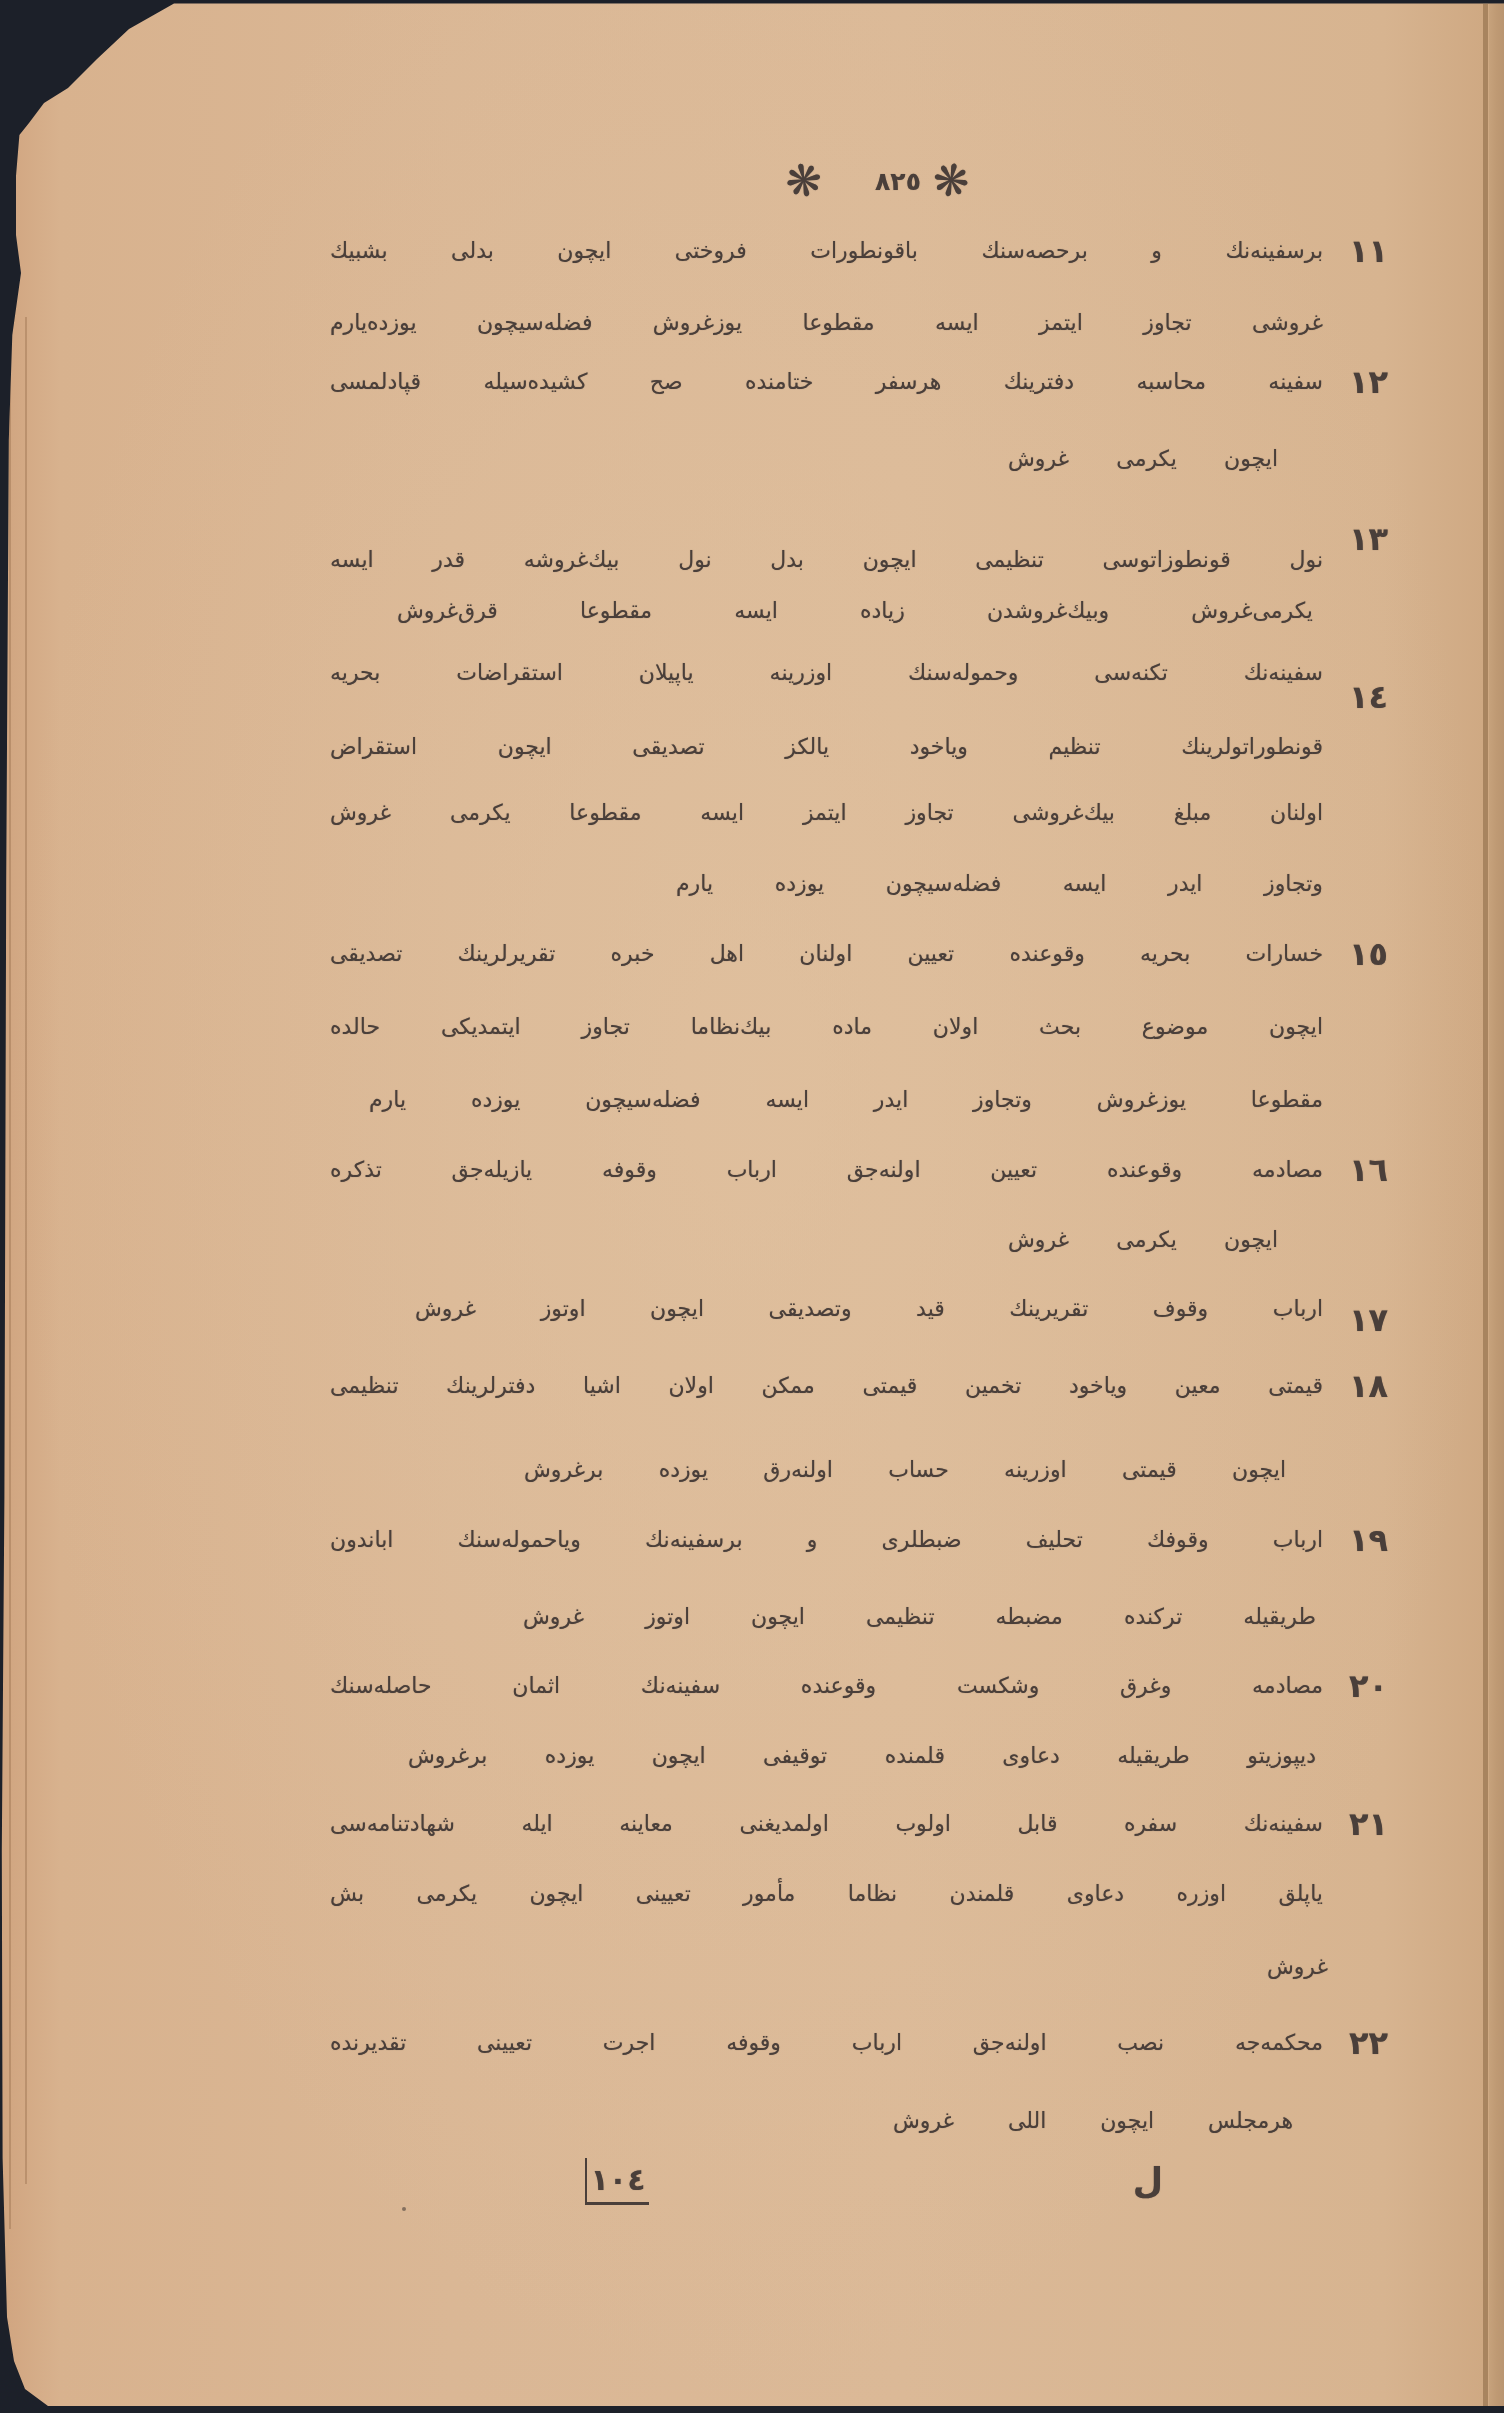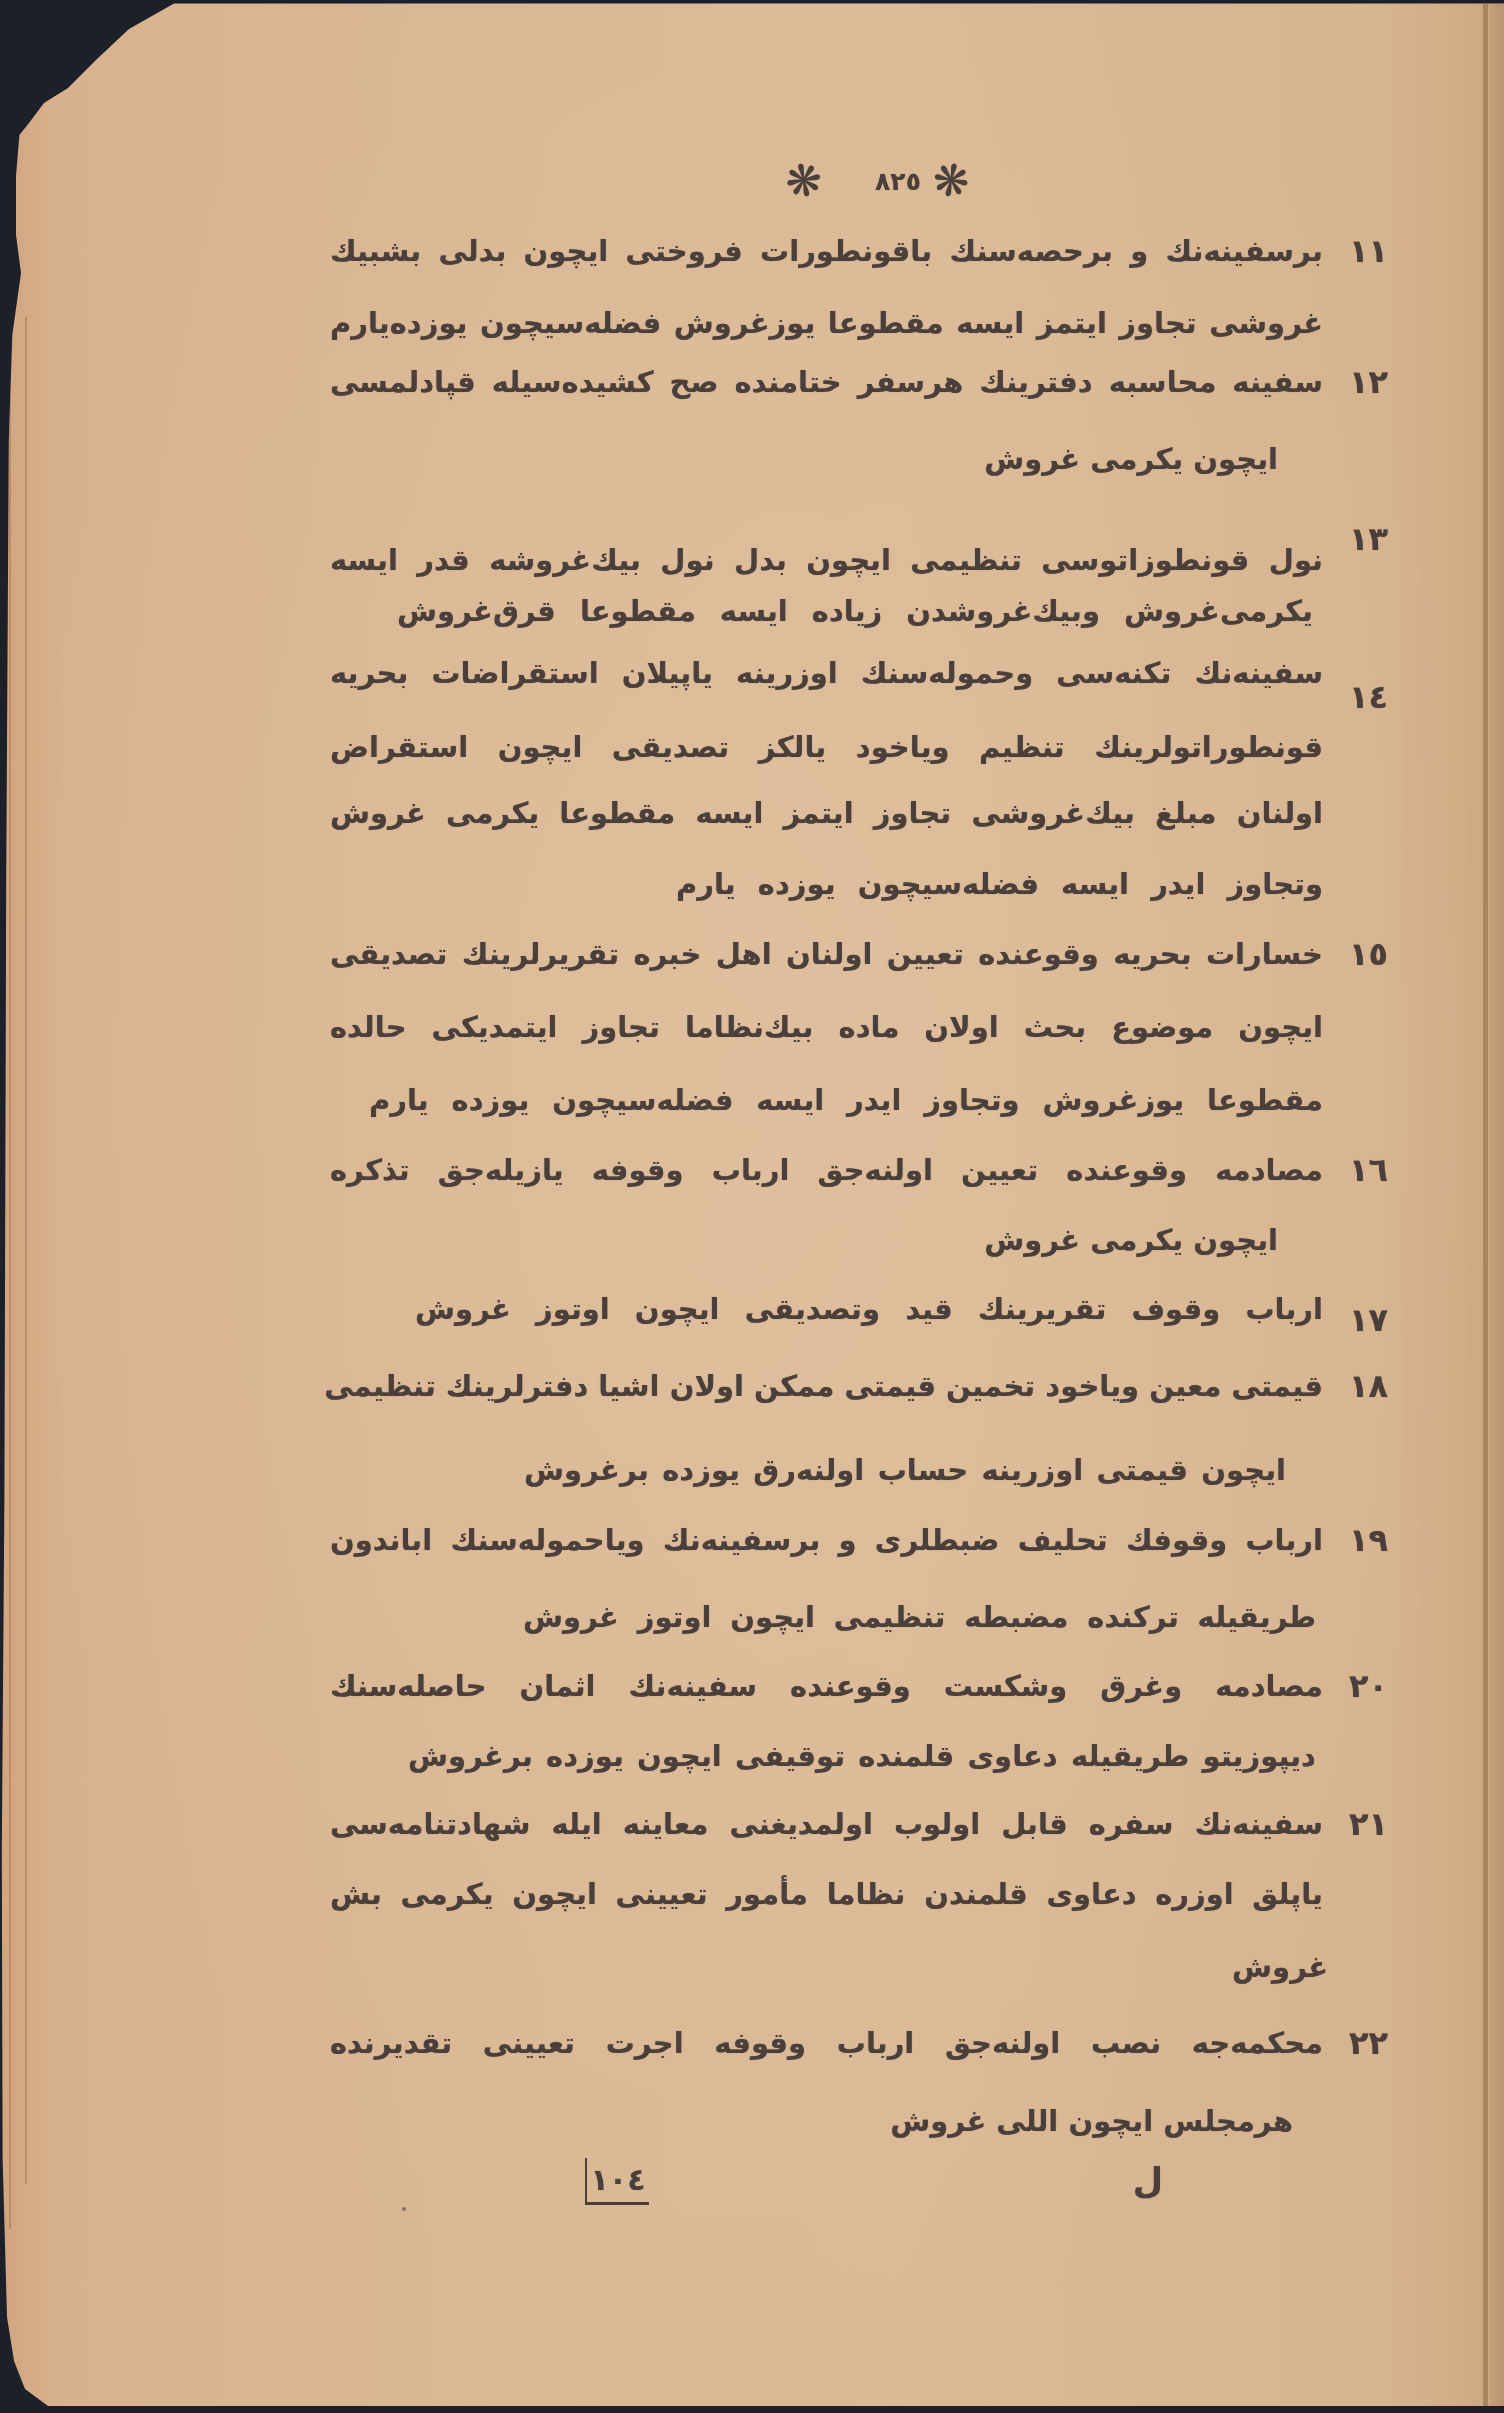--- a/index.html
+++ b/index.html
@@ -17,21 +17,21 @@
     .fold { position: absolute; width: 1.8px; background: rgba(130, 88, 55, 0.30); }
     .gutter-dark { position: absolute; left: 1483px; top: 3.5px; width: 5.3px; height: 2403px; background: #a8845f; }
     .gutter-light { position: absolute; left: 1489px; top: 3.5px; width: 16px; height: 2403px;
       background: linear-gradient(90deg, #c6a27c 0%, #bf9a74 45%, #b89470 100%); }
 
     .ink { color: #4a3f3a; text-shadow: 0 0 0.9px rgba(70,58,52,0.55); }
 
     .ln {
       position: absolute; height: 62px; line-height: 62px;
       direction: rtl; white-space: nowrap;
-      font-family: "DejaVu Sans", sans-serif; font-weight: bold; font-size: 29px;
+      font-family: "DejaVu Sans", sans-serif; font-weight: normal; font-size: 22px;
       text-align: justify; text-align-last: justify;
     }
     .full { right: 181px; width: 993px; }
     .num {
       position: absolute; right: 111px; width: 49px; height: 62px; line-height: 62px;
       direction: rtl; text-align: center;
       font-family: "DejaVu Sans", sans-serif; font-weight: bold; font-size: 32px;
     }
 
     .hdr-num {

